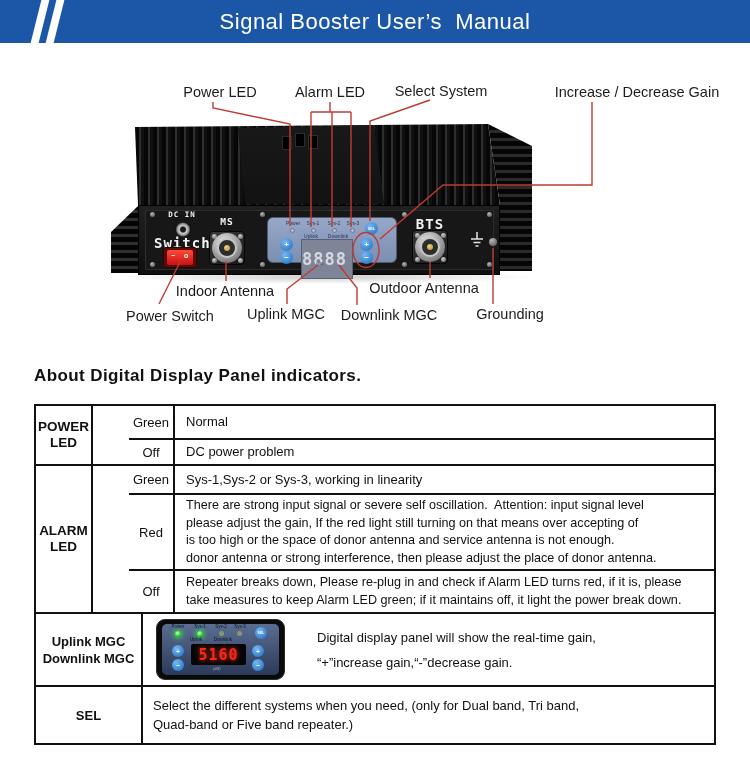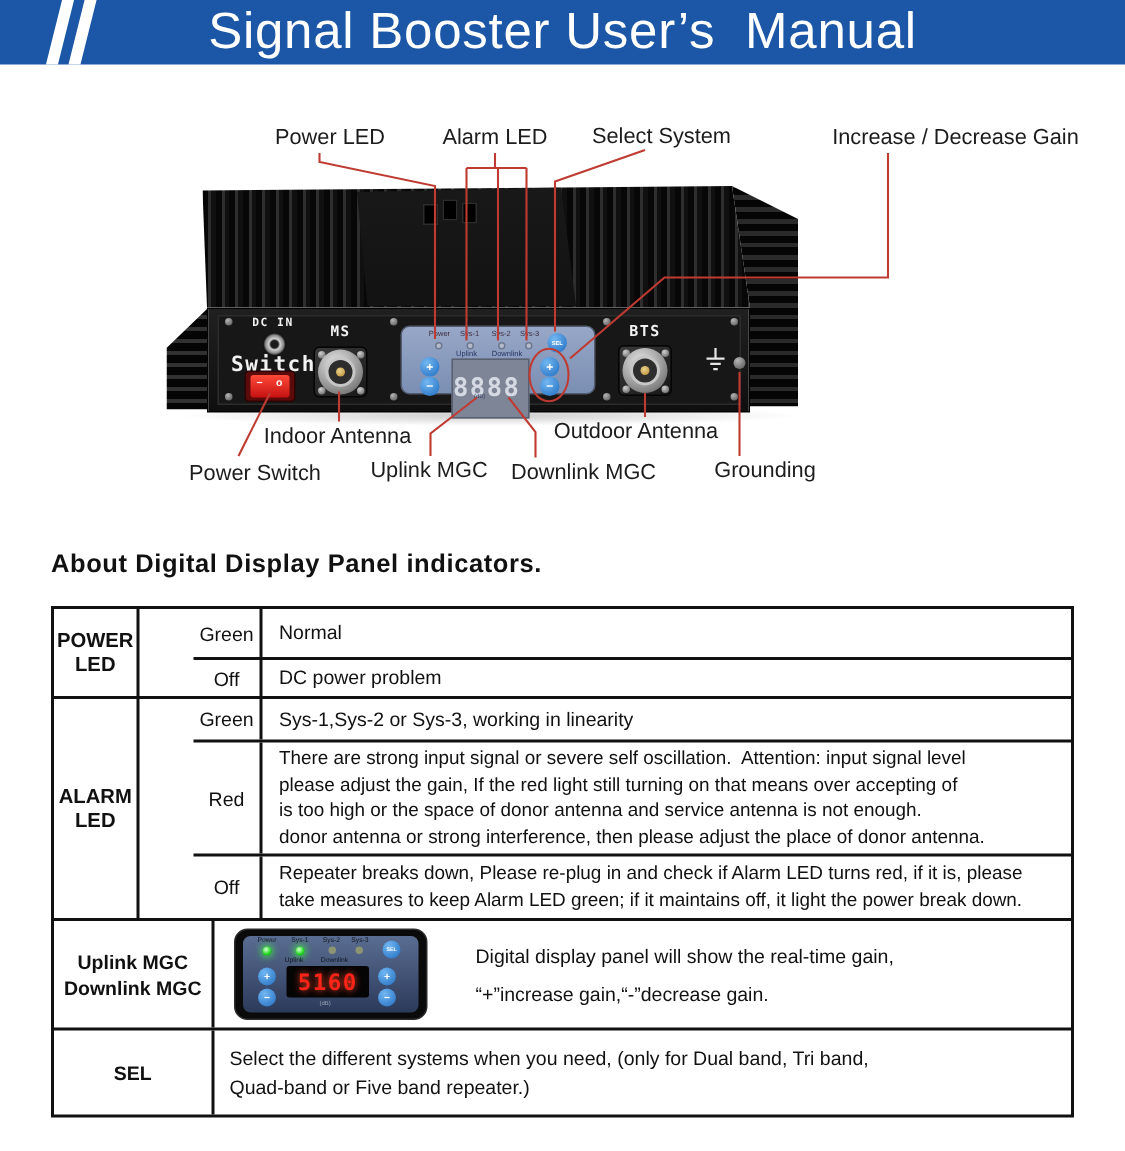--- a/index.html
+++ b/index.html
@@ -5,21 +5,21 @@
   html,body{margin:0;padding:0;background:#ffffff;}
   #page{position:relative;width:750px;height:767px;background:#ffffff;overflow:hidden;
         font-family:"Liberation Sans",sans-serif;color:#1c1c1c;}
 
   
   .header{position:absolute;left:0;top:0;width:750px;height:43px;background:#1b57a6;}
   .stripe{position:absolute;top:0;width:8px;height:43px;background:#ffffff;transform:skewX(-14deg);}
   .stripe.s1{left:36px;}
   .stripe.s2{left:51px;}
   .header-title{position:absolute;left:0;top:0;width:750px;height:43px;line-height:43px;
-        text-align:center;color:#ffffff;font-size:34px;white-space:pre;letter-spacing:0.5px;}
+        text-align:center;color:#ffffff;font-size:22px;white-space:pre;letter-spacing:0.5px;}
 
   
   .lbl{position:absolute;font-size:14.5px;color:#1c1c1c;text-align:center;white-space:nowrap;}
 
   
   #device{position:absolute;left:108px;top:120px;width:432px;height:170px;}
   .shadow{position:absolute;left:8px;top:150px;width:420px;height:14px;
         background:radial-gradient(ellipse at 50% 50%, rgba(0,0,0,0.20), rgba(0,0,0,0) 70%);}
   .top-fins{position:absolute;left:0;top:0;width:432px;height:170px;
         clip-path:polygon(27px 7px,380px 4px,392px 85px,30px 85px);
@@ -212,21 +212,21 @@
       <div class="pbtn" style="left:12px;top:20px;">+</div>
       <div class="pbtn" style="left:12px;top:33px;">−</div>
       <div class="dwindow">
         <span class="dghost">8888</span>
       </div>
       <div class="dunit">(dB)</div>
       <div class="pbtn" style="left:92px;top:20px;">+</div>
       <div class="pbtn" style="left:92px;top:33px;">−</div>
     </div>
 
-    <div class="wt" style="left:302px;top:96px;width:40px;font-size:10px;letter-spacing:1px;">BTS</div>
+    <div class="wt" style="left:302px;top:96px;width:40px;font-size:14px;letter-spacing:1px;">BTS</div>
     <div class="conn-flange" style="left:304px;top:110px;">
       <div class="bolt" style="left:2px;top:2px;"></div>
       <div class="bolt" style="left:28px;top:2px;"></div>
       <div class="bolt" style="left:2px;top:26px;"></div>
       <div class="bolt" style="left:28px;top:26px;"></div>
     </div>
     <div class="conn-body" style="left:307px;top:112px;">
       <div class="conn-ring"></div>
       <div class="conn-pin"></div>
     </div>

